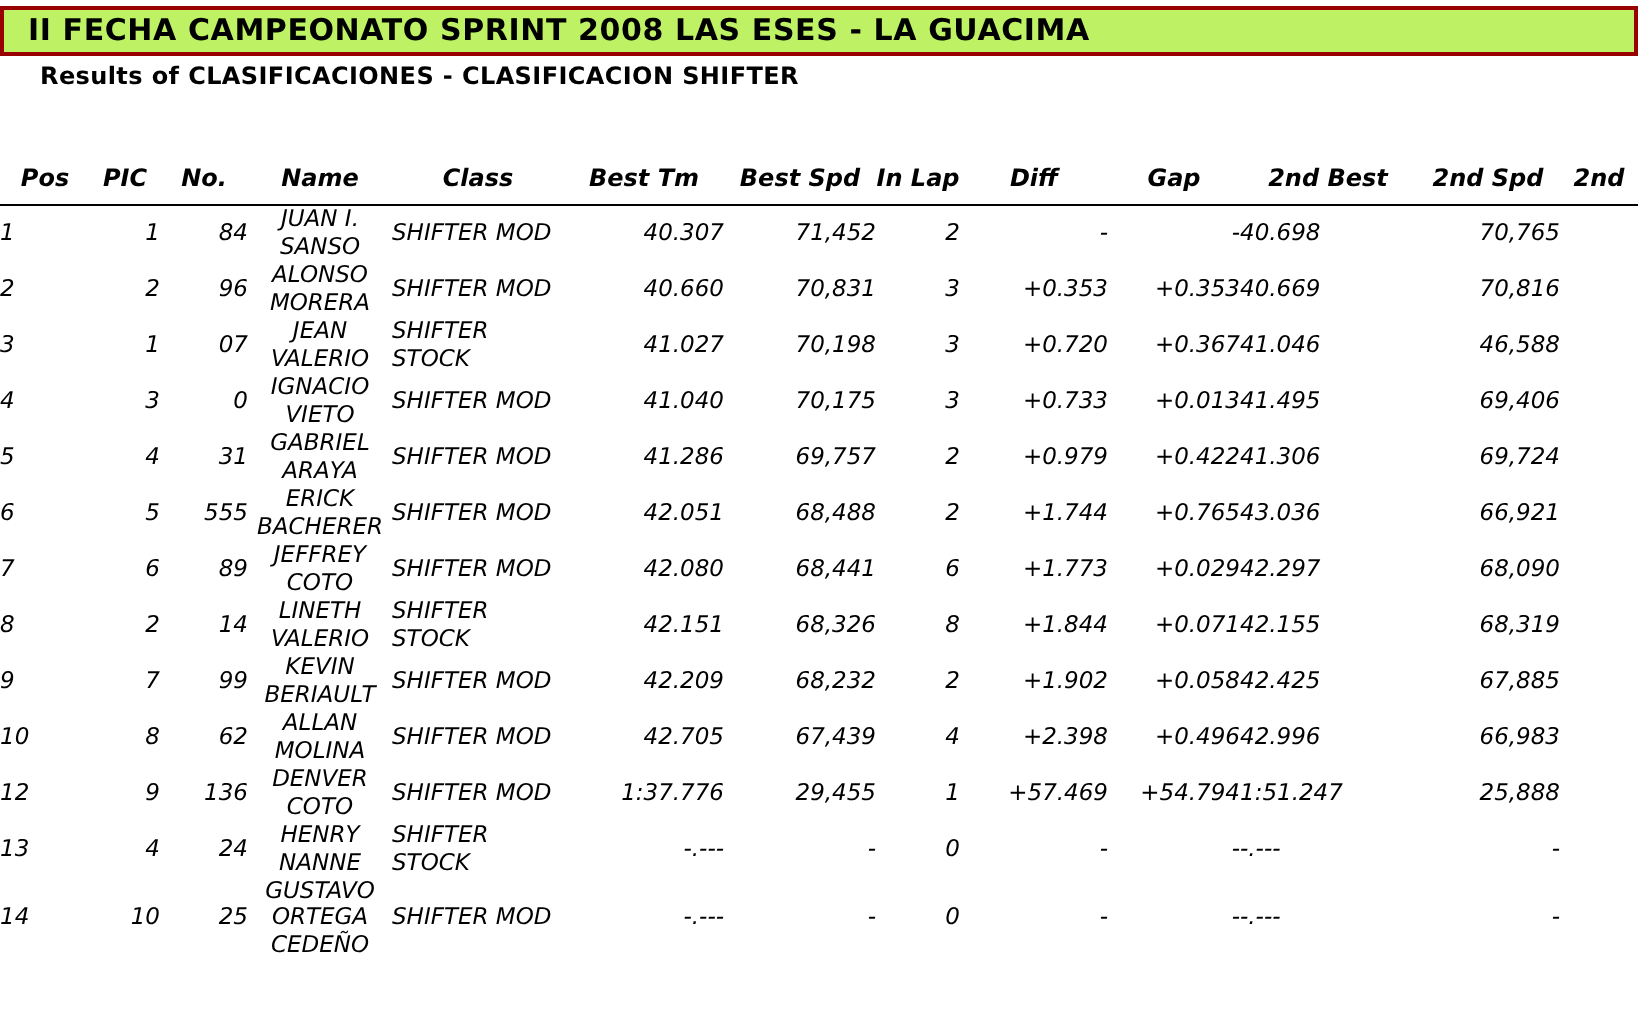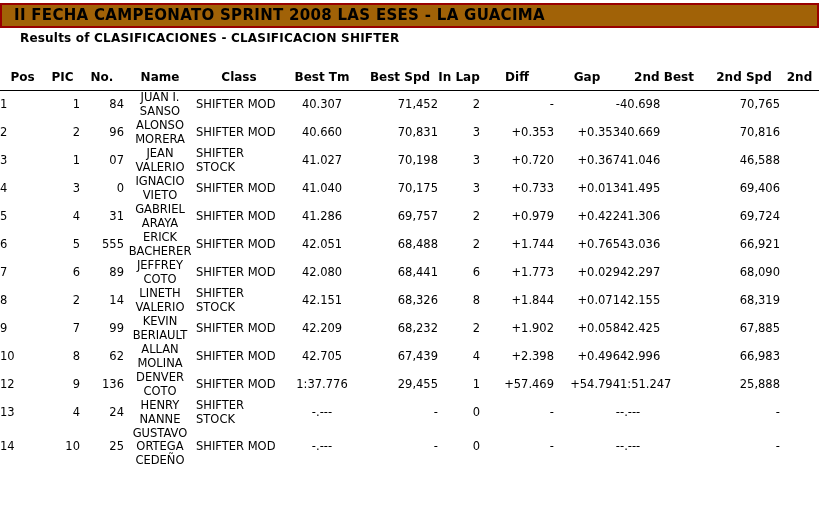--- a/index.html
+++ b/index.html
@@ -14,44 +14,45 @@
   }
   .page { width: 819px; height: 509px; position: relative; }
 
   
   .title-box {
     margin-top: 3px;
     border: 2px solid #990000;
     padding: 1px 4px 2px 12px;
     box-sizing: border-box;
     width: 819px;
-    background: #a16207;
+    background: #bef264;
   }
   .title {
     font-size: 15px;
     font-weight: bold;
     line-height: 18px;
     white-space: nowrap;
     letter-spacing: 0.3px;
   }
   .subtitle {
     margin: 3px 0 0 20px;
     font-size: 12px;
     font-weight: bold;
     letter-spacing: 0.2px;
     white-space: nowrap;
   }
 
   
   table.results {
-    margin-top: 22px;
+    margin-top: 34px;
     width: 819px;
     table-layout: fixed;
     border-collapse: collapse;
     font-size: 11.5px;
+    font-style: italic;
   }
   table.results th {
     font-weight: bold;
     text-align: center;
     padding: 3px 0 6px 0;
     border-bottom: 1px solid #000000;
     font-size: 12px;
     white-space: nowrap;
     overflow: hidden;
   }
@@ -77,21 +78,21 @@
   .col-second_best { width: 88px; }
   .col-second_spd  { width: 72px; }
   .col-second      { width: 39px; }
 
   
   td.col-pos         { text-align: left;  padding-left: 8px; }
   td.col-pic         { text-align: right; padding-right: 5px; }
   td.col-no          { text-align: right; padding-right: 2px; }
   td.col-name        { text-align: center;  padding-left: 3px; }
   td.col-class       { text-align: left;  padding-left: 2px; }
-  td.col-best_tm     { text-align: center; padding-right: 3px; }
+  td.col-best_tm     { text-align: right; padding-right: 3px; }
   td.col-best_spd    { text-align: right; padding-right: 2px; }
   td.col-in_lap      { text-align: right; padding-right: 7px; }
   td.col-diff        { text-align: right; padding-right: 2px; }
   td.col-gap         { text-align: right; padding-right: 2px; }
   td.col-second_best { padding-right: 2px; }
   td.col-second_spd  { text-align: right; padding-right: 4px; }
   td.col-second      { text-align: right; padding-right: 4px; }
 </style>
 </head>
 <body>

